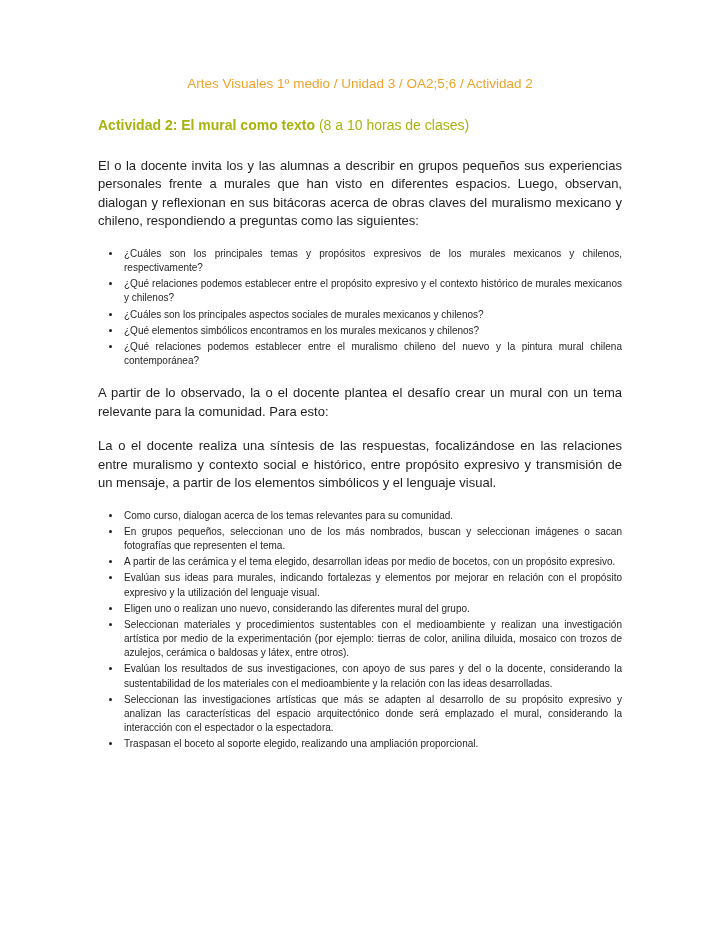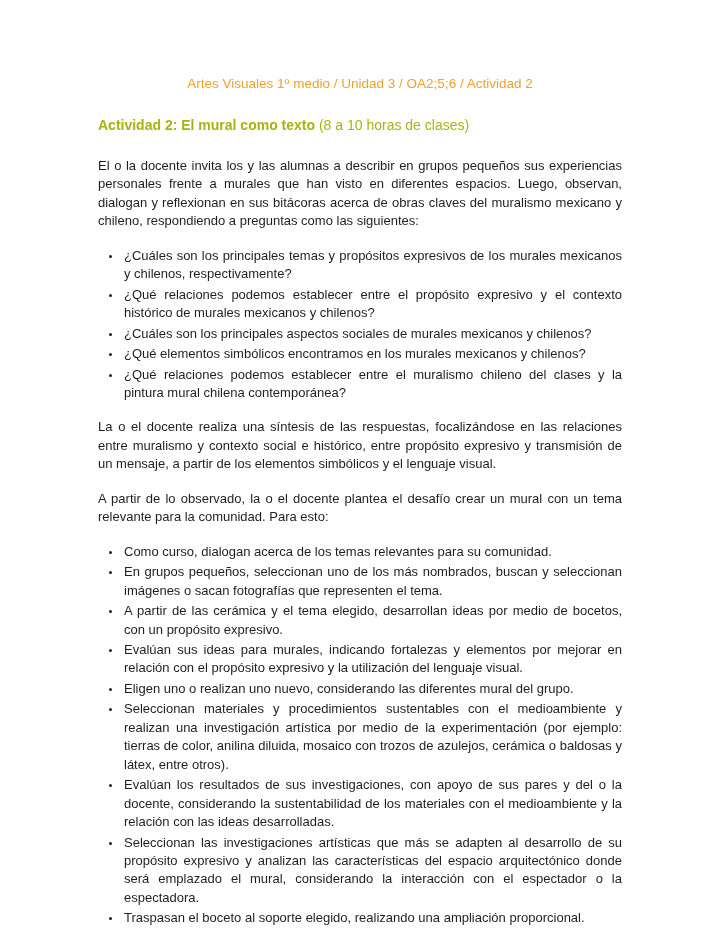--- a/index.html
+++ b/index.html
@@ -40,21 +40,21 @@
     line-height: 1.42;
     text-align: justify;
     margin: 0 0 16px 0;
   }
   ul.doc-list {
     margin: 0 0 16px 0;
     padding: 0 0 0 24px;
     list-style: disc outside;
   }
   ul.doc-list li {
-    font-size: 13px;
+    font-size: 10px;
     line-height: 1.42;
     text-align: justify;
     margin: 0 0 2px 0;
     padding-left: 2px;
   }
   ul.doc-list li::marker {
     font-size: 10px;
   }
 </style>
 </head>
@@ -74,26 +74,26 @@
     <ul class="doc-list">
 
         <li>¿Cuáles son los principales temas y propósitos expresivos de los murales mexicanos y chilenos, respectivamente?</li>
 
         <li>¿Qué relaciones podemos establecer entre el propósito expresivo y el contexto histórico de murales mexicanos y chilenos?</li>
 
         <li>¿Cuáles son los principales aspectos sociales de murales mexicanos y chilenos?</li>
 
         <li>¿Qué elementos simbólicos encontramos en los murales mexicanos y chilenos?</li>
 
-        <li>¿Qué relaciones podemos establecer entre el muralismo chileno del clases y la pintura mural chilena contemporánea?</li>
+        <li>¿Qué relaciones podemos establecer entre el muralismo chileno del nuevo y la pintura mural chilena contemporánea?</li>
       </ul>
 
+    <p class="para">A partir de lo observado, la o el docente plantea el desafío crear un mural con un tema relevante para la comunidad. Para esto:</p>
+
     <p class="para">La o el docente realiza una síntesis de las respuestas, focalizándose en las relaciones entre muralismo y contexto social e histórico, entre propósito expresivo y transmisión de un mensaje, a partir de los elementos simbólicos y el lenguaje visual.</p>
-
-    <p class="para">A partir de lo observado, la o el docente plantea el desafío crear un mural con un tema relevante para la comunidad. Para esto:</p>
 
     <ul class="doc-list">
 
         <li>Como curso, dialogan acerca de los temas relevantes para su comunidad.</li>
 
         <li>En grupos pequeños, seleccionan uno de los más nombrados, buscan y seleccionan imágenes o sacan fotografías que representen el tema.</li>
 
         <li>A partir de las cerámica y el tema elegido, desarrollan ideas por medio de bocetos, con un propósito expresivo.</li>
 
         <li>Evalúan sus ideas para murales, indicando fortalezas y elementos por mejorar en relación con el propósito expresivo y la utilización del lenguaje visual.</li>

